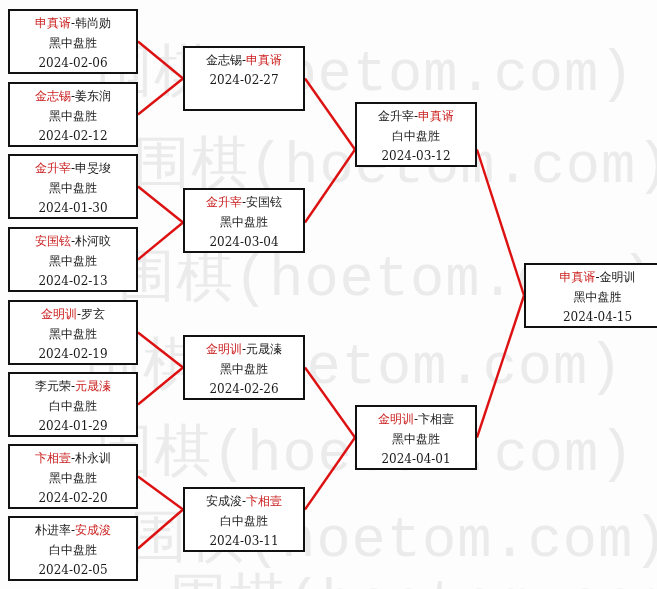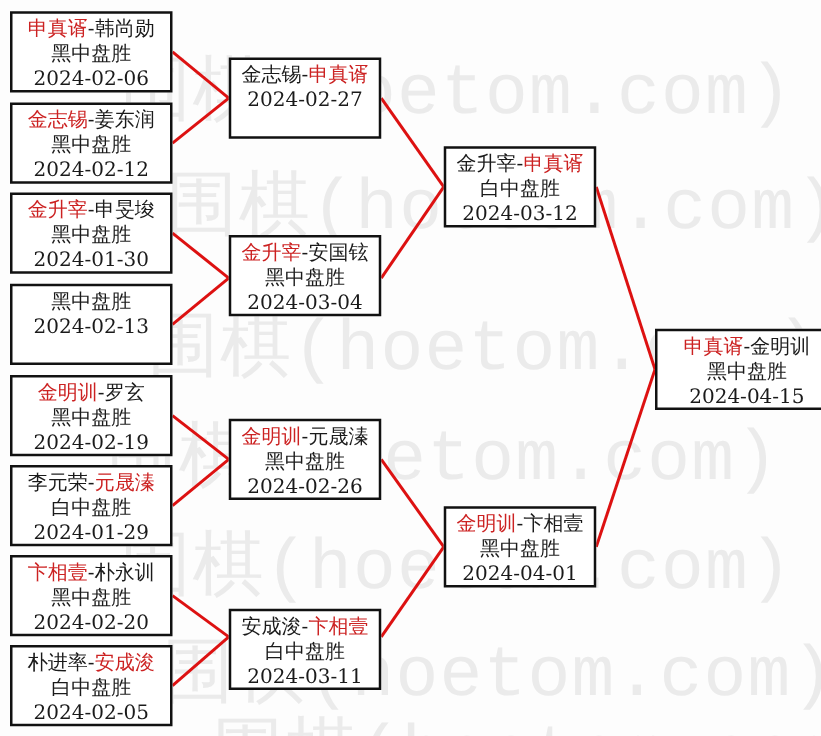--- a/index.html
+++ b/index.html
@@ -25,33 +25,33 @@
   .w6{top:562px;left:170px}
 
   
   #lines{position:absolute;left:0;top:0;z-index:1;}
   .connector{stroke:var(--line);stroke-width:2.4px;fill:none;}
 
   
   .box{
     position:absolute;z-index:2;box-sizing:border-box;
     background:#ffffff;border:2px solid var(--border);
-    color:var(--text);font-size:16px;line-height:20px;
+    color:var(--text);font-size:12px;line-height:20px;
     text-align:center;padding-top:2px;height:65px;
   }
   .box .players span{color:var(--text);}
   .box .players span.win{color:var(--red);}
   .col1{left:8px;width:130px}
   .col2{left:183px;width:122px}
   .col3{left:355px;width:122px}
   .col4{left:524px;width:147px}
   .m0{top:9px}.m1{top:82px}.m2{top:154px}.m3{top:227px}
   .m4{top:300px}.m5{top:372px}.m6{top:444px}.m7{top:516px}
   .m8{top:46px}.m9{top:188px}.m10{top:335px}.m11{top:487px}
-  .m12{top:117px}.m13{top:405px}
+  .m12{top:102px}.m13{top:405px}
   .m14{top:263px}
 </style>
 </head>
 <body>
 
 <div id="stage">
 
   <div>
     <div class="wm-row w0">围棋(hoetom.com)</div>
     <div class="wm-row w1">围棋(hoetom.com)</div>
@@ -88,20 +88,21 @@
     <div class="players"><span class="win">金志锡</span><span>-</span><span class="">姜东润</span></div>
     <div>黑中盘胜</div>
     <div>2024-02-12</div>
   </div>
   <div class="box col1 m2">
     <div class="players"><span class="win">金升宰</span><span>-</span><span class="">申旻埈</span></div>
     <div>黑中盘胜</div>
     <div>2024-01-30</div>
   </div>
   <div class="box col1 m3">
+    <div class="players"><span class="win">安国铉</span><span>-</span><span class="">朴河旼</span></div>
     <div>黑中盘胜</div>
     <div>2024-02-13</div>
   </div>
   <div class="box col1 m4">
     <div class="players"><span class="win">金明训</span><span>-</span><span class="">罗玄</span></div>
     <div>黑中盘胜</div>
     <div>2024-02-19</div>
   </div>
   <div class="box col1 m5">
     <div class="players"><span class="">李元荣</span><span>-</span><span class="win">元晟溱</span></div>

